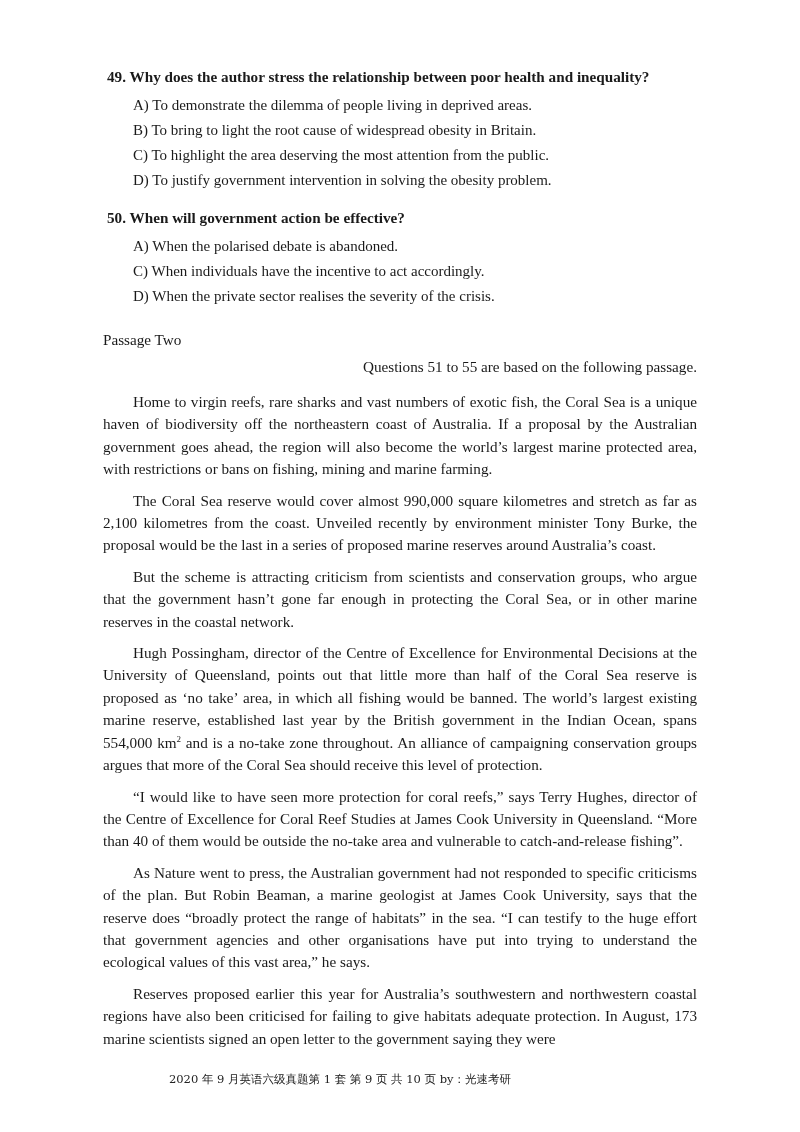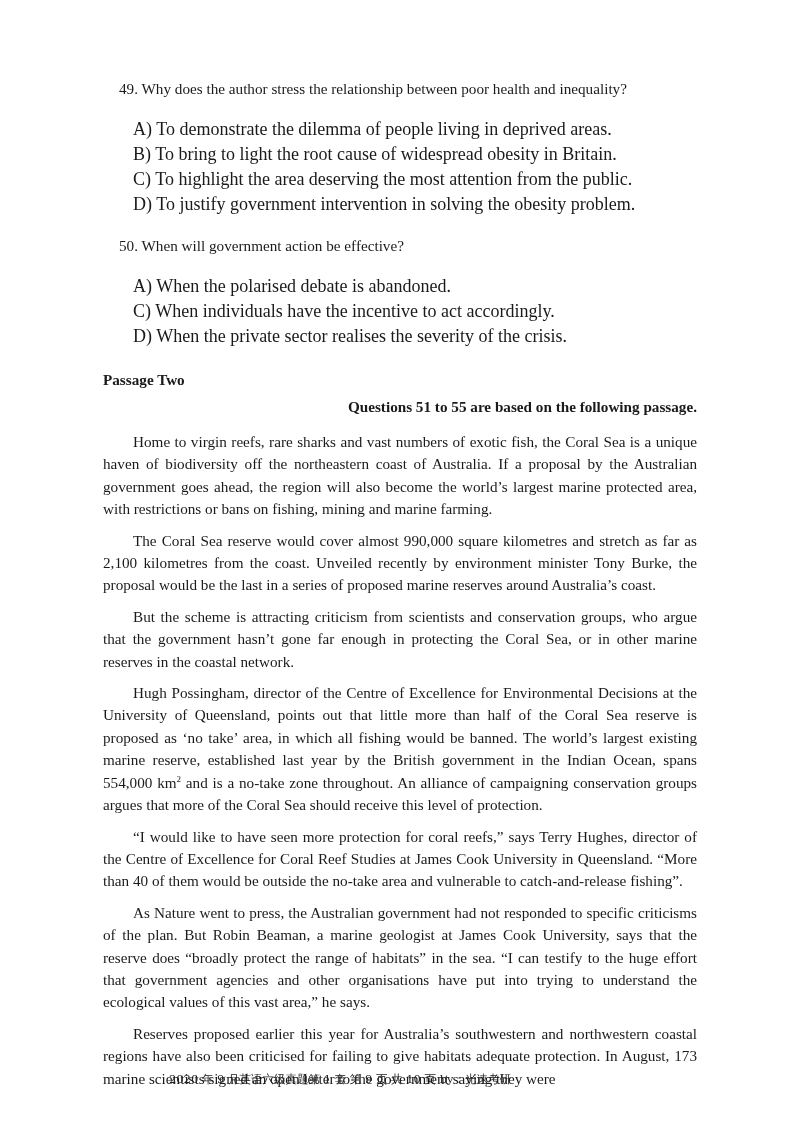--- a/index.html
+++ b/index.html
@@ -1,23 +1,23 @@
 <!DOCTYPE html>
 <html><head>
 <meta charset="utf-8">
 <style>
   html, body { margin:0; padding:0; background:#ffffff; }
   body { width:800px; height:1132px; position:relative; overflow:hidden;
          font-family:"Liberation Serif", "DejaVu Serif", serif; color:#1a1a1a; }
   .page { position:absolute; left:103px; top:60px; width:594px; }
-  .q-stem { font-size:15.2px; line-height:25px; margin:16px; }
-  .opt { font-size:18px; line-height:25px; padding-left:30px; margin:0; }
+  .q-stem { font-size:15.2px; line-height:25px; margin:4px;font-weight:bold; }
+  .opt { font-size:15px; line-height:25px; padding-left:30px; margin:0; }
   .qblock { margin-bottom:12px; }
   .qblock + .qblock { margin-top:0; }
-  .h { font-weight:bold; font-size:15.2px; line-height:25px; margin:0; }
+  .h { font-weight:normal; font-size:15.2px; line-height:25px; margin:0; }
   .h1 { margin-top:18px; margin-bottom:2px; }
   .para { font-size:15.2px; line-height:22.4px; text-align:justify; text-indent:30px; margin:0 0 9px 0; }
   sup { font-size:9px; line-height:0; }
   .footer { position:absolute; left:0; width:680px; top:1072px; text-align:center;
             font-size:11.5px; font-family:"DejaVu Serif", serif; color:#222; }
 </style>
 </head>
 <body>
 
 <div class="page">

